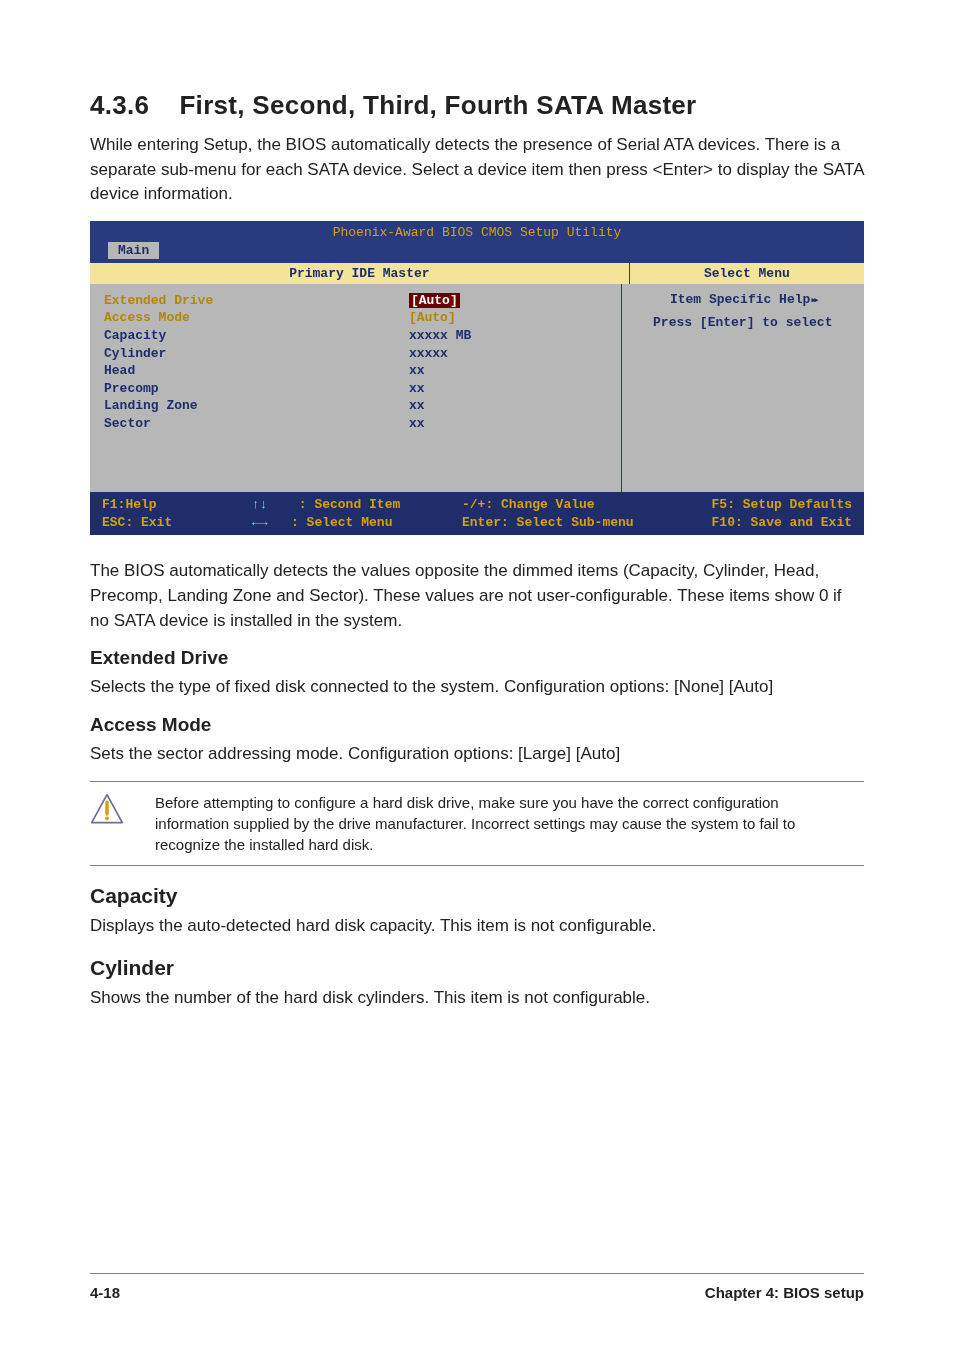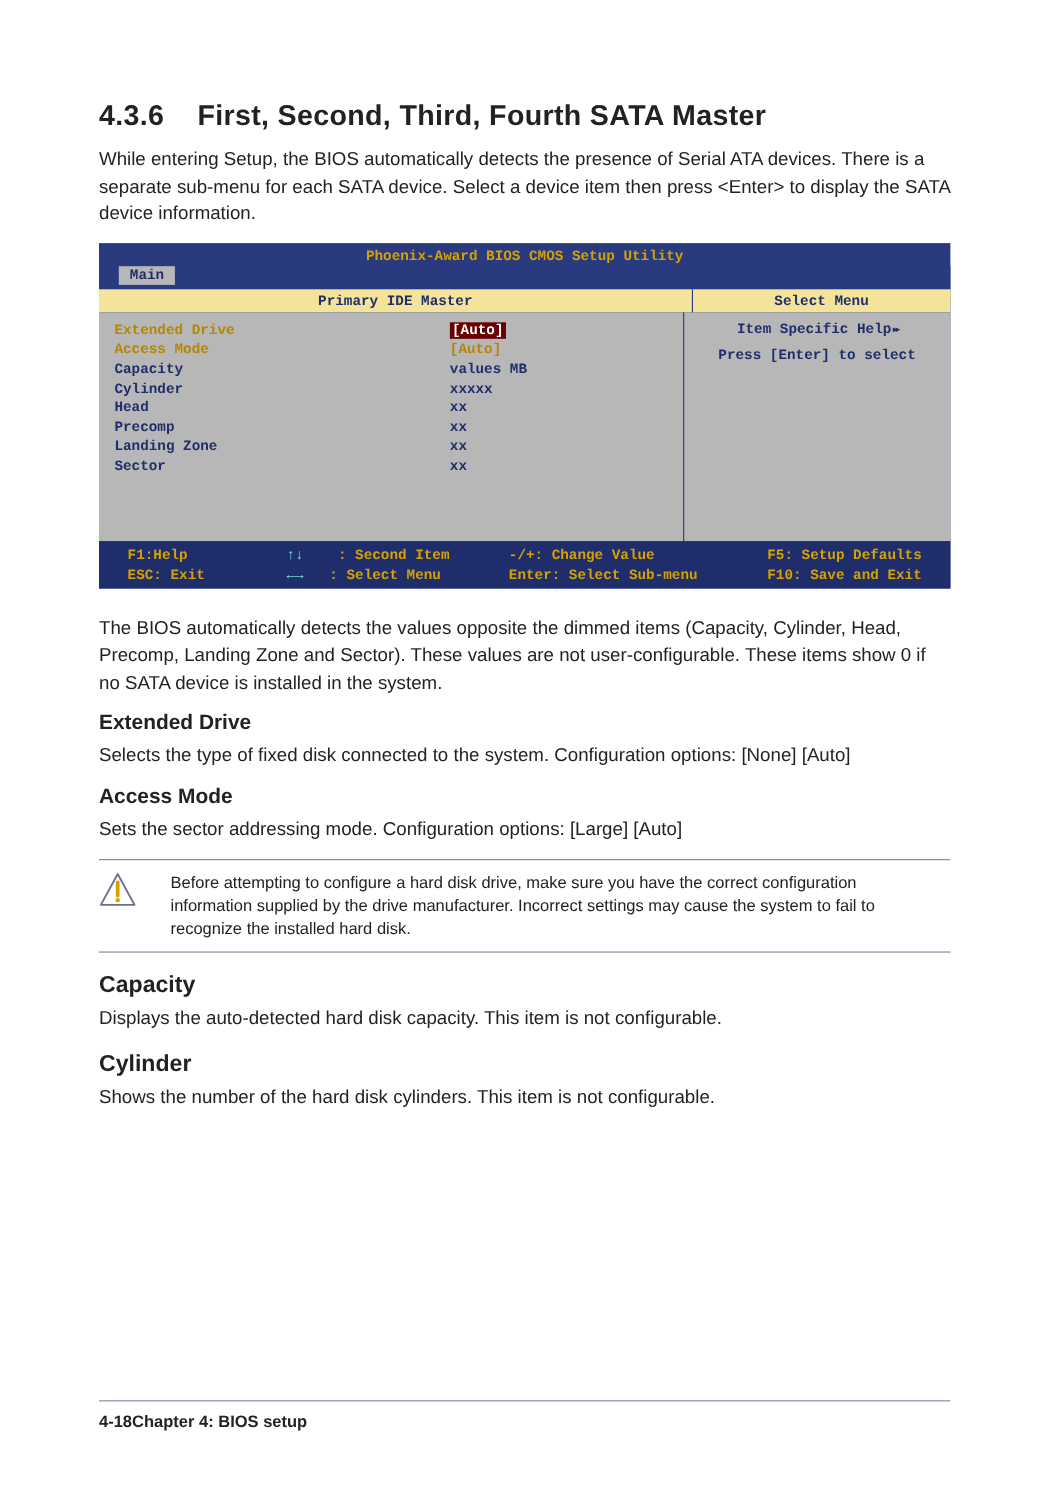--- a/index.html
+++ b/index.html
@@ -27,21 +27,21 @@
     width: 100%;
     background: #2a3a7f;
     font-family: "Courier New", monospace;
     font-size: 13px;
     margin: 12px 0 24px 0;
   }
   .bios-title {
     color: #d6a200;
     text-align: center;
     padding: 4px 0 2px 0;
-    font-weight: bold;
+    font-weight: normal;
   }
   .bios-tab-row {
     background: #2a3a7f;
     padding: 0 10px 4px 18px;
   }
   .bios-tab {
     display: inline-block;
     background: #b7b7b7;
     color: #1f2e6b;
     padding: 1px 10px;
@@ -88,21 +88,21 @@
   .bios-value { width: 42%; margin-left: 32px; }
   .sel-field {
     background: #6a0000;
     color: #fff;
     padding: 0 2px;
   }
   .yellow { color: #b58600; }
   .bios-footer {
     background: #1f2e6b;
     color: #d6a200;
-    padding: 4px 26px;
+    padding: 4px 12px;
     font-weight: bold;
     line-height: 1.35;
   }
   .foot-row { display: flex; }
   .foot-a { width: 20%; }
   .foot-b { width: 28%; }
   .foot-c { width: 30%; }
   .foot-d { width: 22%; text-align: right; }
   h3.heading-a {
     font-size: 19px;
@@ -122,20 +122,21 @@
     margin: 14px 0 18px 0;
     gap: 31px;
   }
   .note-icon svg { width: 34px; height: 34px; }
   .note-text {
     font-size: 15px;
     line-height: 1.4;
   }
   .page-footer {
     display: flex;
+    justify-content: space-between;
     font-size: 15px;
     font-weight: bold;
     border-top: 1px solid #7a7f99;
     padding-top: 10px;
     margin-top: 40px;
     position: absolute;
     left: 90px; right: 90px; bottom: 50px;
   }
   .tri { font-size: 11px; letter-spacing: -4px; }
 </style>
@@ -168,21 +169,21 @@
         <div class="bios-row">
           <div class="bios-label yellow">Access Mode</div>
           <div class="bios-value yellow">[Auto]</div>
         </div>
         <div class="bios-row">
           <div class="bios-label"></div>
           <div class="bios-value"></div>
         </div>
         <div class="bios-row">
           <div class="bios-label">Capacity</div>
-          <div class="bios-value">values MB</div>
+          <div class="bios-value">xxxxx MB</div>
         </div>
         <div class="bios-row">
           <div class="bios-label"></div>
           <div class="bios-value"></div>
         </div>
         <div class="bios-row">
           <div class="bios-label">Cylinder</div>
           <div class="bios-value">xxxxx</div>
         </div>
         <div class="bios-row">

